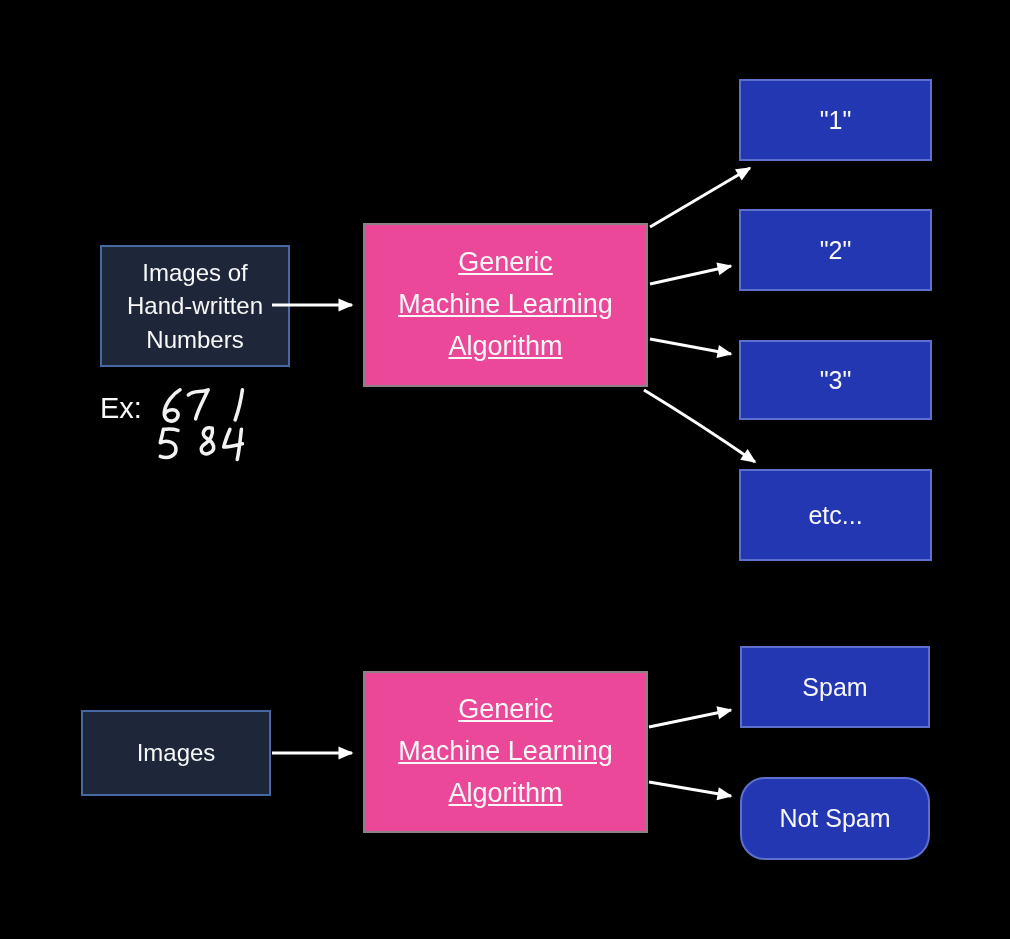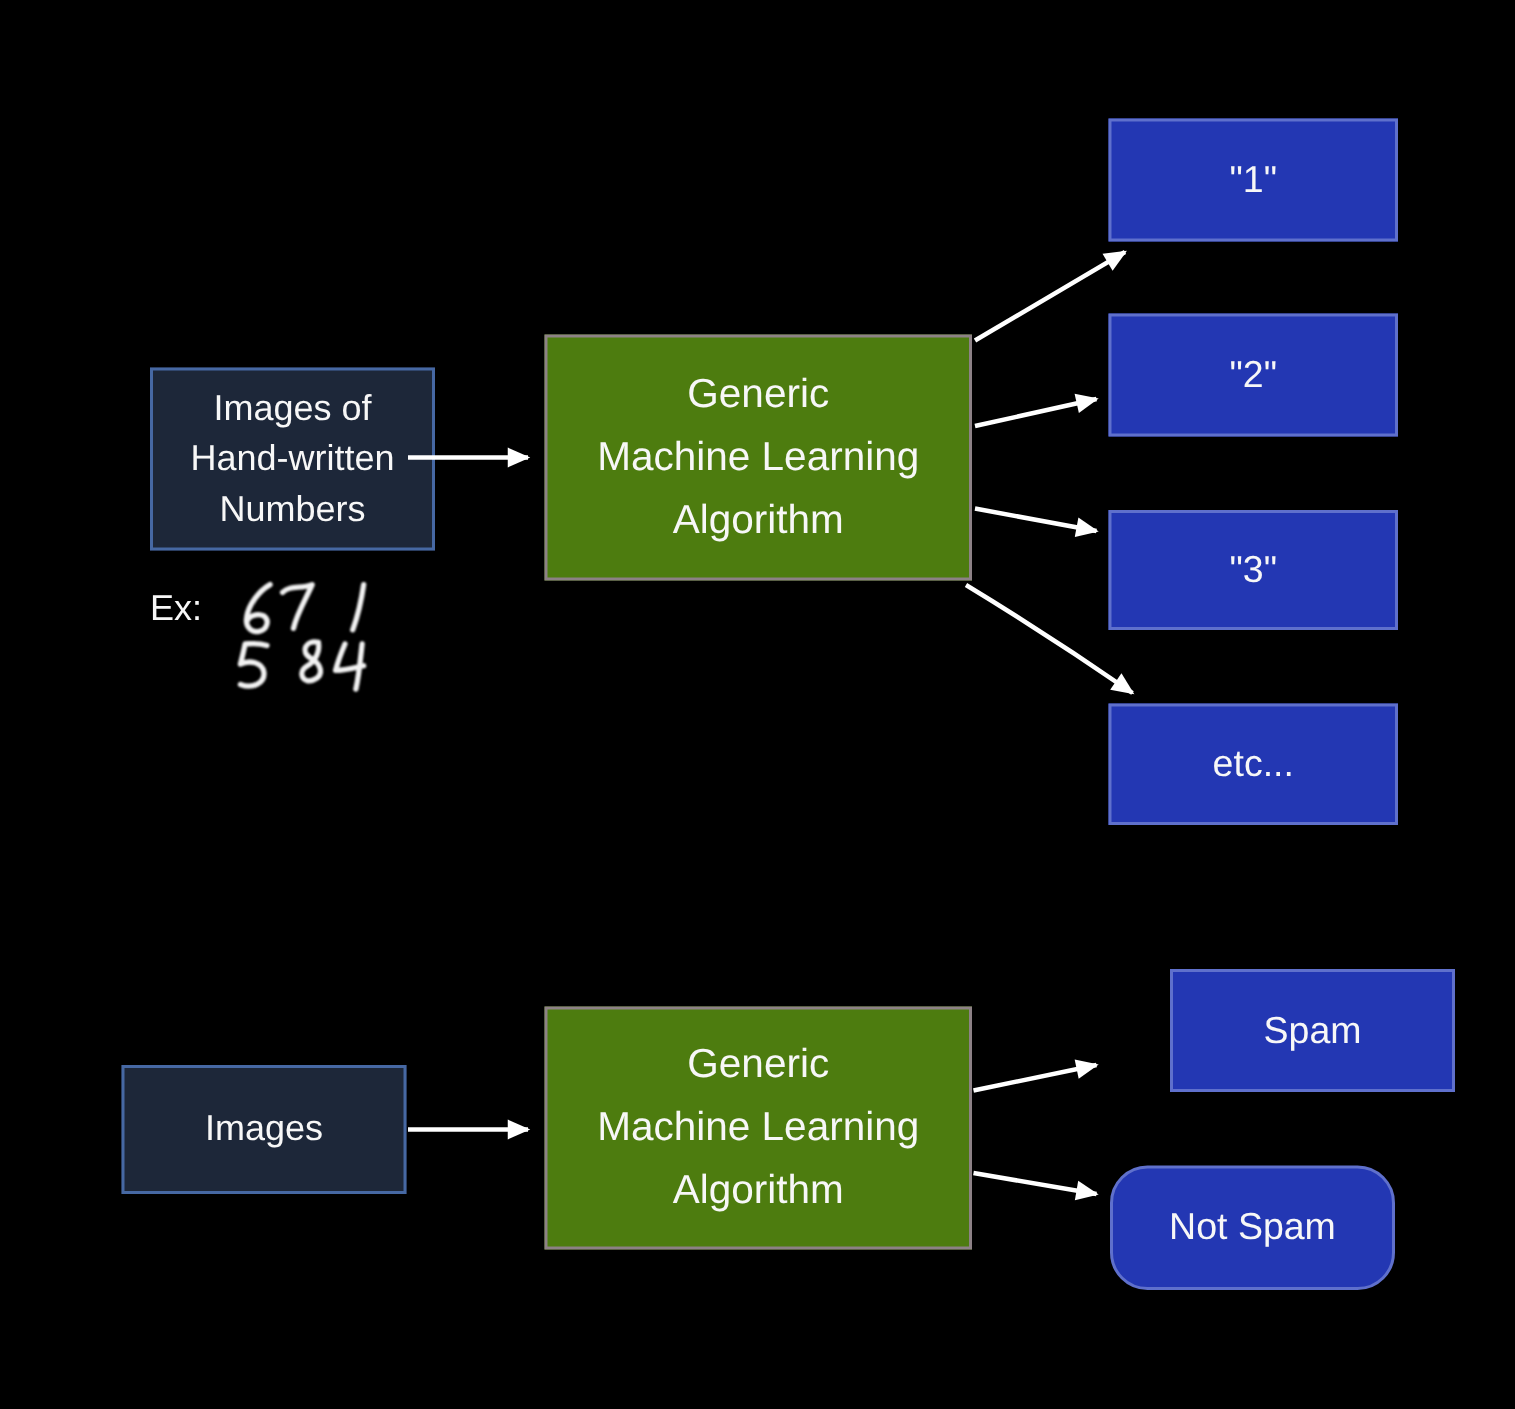--- a/index.html
+++ b/index.html
@@ -25,46 +25,47 @@
     color: #f7f7f7;
     white-space: pre-line;
   }
   .input-node {
     background: #1d2739;
     border: 2px solid #4668a3;
     font-size: 24px;
     line-height: 1.40;
   }
   .ml-node {
-    background: #4d7c0f;
+    background: #ec4899;
     border: 2px solid #8d8186;
     font-size: 27px;
     line-height: 1.55;
+    text-decoration: underline;
   }
   .output-node {
     background: #2337b3;
     border: 2px solid #5f70cc;
     font-size: 25px;
   }
   #box-images   { left: 80px;  top: 245px; width: 190px; height: 122px; margin-left: 20px; }
   #box-ml-top   { left: 363px; top: 223px; width: 285px; height: 164px; }
   #box-out-1    { left: 739px; top: 79px;  width: 193px; height: 82px; }
   #box-out-2    { left: 739px; top: 209px; width: 193px; height: 82px; }
   #box-out-3    { left: 739px; top: 340px; width: 193px; height: 80px; }
-  #box-out-etc  { left: 739px; top: 469px; width: 193px; height: 81px; }
+  #box-out-etc  { left: 739px; top: 469px; width: 193px; height: 92px; }
   #box-emails   { left: 81px;  top: 710px; width: 190px; height: 86px; }
   #box-ml-bot   { left: 363px; top: 671px; width: 285px; height: 162px; }
-  #box-spam     { left: 740px; top: 646px; width: 190px; height: 82px; margin-left: 40px; }
+  #box-spam     { left: 740px; top: 646px; width: 190px; height: 82px; }
   #box-notspam  { left: 740px; top: 777px; width: 190px; height: 83px; border-radius: 25px; }
   #ex-label {
     position: absolute;
     left: 100px;
     top: 392px;
     color: #f7f7f7;
-    font-size: 24px;
+    font-size: 29px;
   }
   #digits-svg {
     position: absolute;
     left: 153px;
     top: 380px;
     width: 104px;
     height: 84px;
   }
   #connectors {
     position: absolute;

